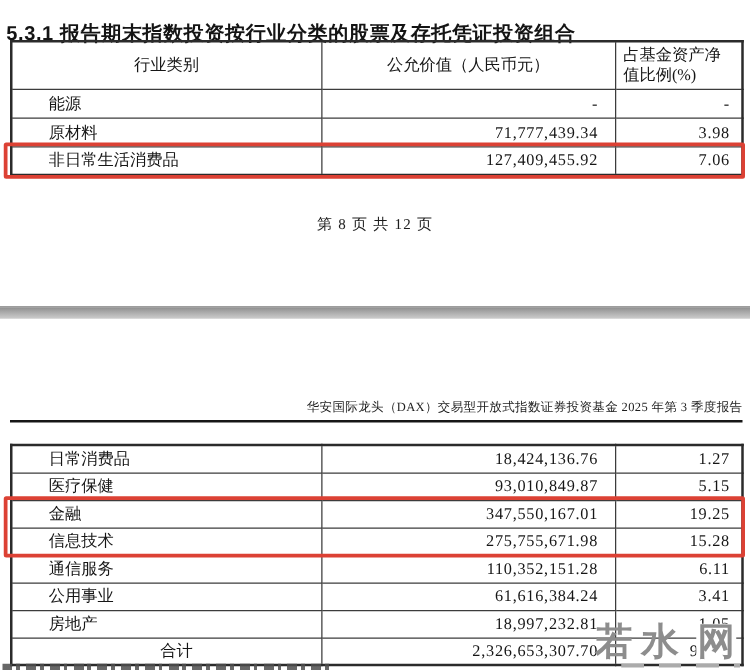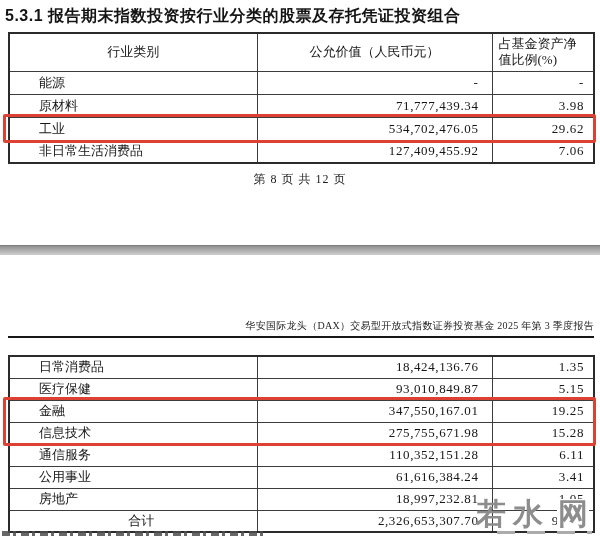--- a/index.html
+++ b/index.html
@@ -9,21 +9,21 @@
     --ink:#161616;
   }
   *{margin:0;padding:0;box-sizing:border-box;}
   html,body{background:#ffffff;}
   .page{
     position:relative;width:600px;height:536px;background:#fff;overflow:hidden;
     font-family:"Liberation Serif","DejaVu Serif",serif;color:var(--ink);
   }
   
   .sec-title{
-    position:absolute;left:5px;top:6px;font-size:16px;line-height:19px;
+    position:absolute;left:5px;top:18px;font-size:16px;line-height:19px;
     font-weight:bold;letter-spacing:.5px;color:#141414;
     font-family:"Liberation Sans","DejaVu Sans",sans-serif;white-space:nowrap;
   }
   
   table{
     position:absolute;left:8px;border-collapse:collapse;table-layout:fixed;
     width:585px;font-size:13px;color:var(--ink);
     font-family:"Liberation Serif","DejaVu Serif",serif;
   }
   #t1{top:32px;} #t2{top:355px;}
@@ -105,25 +105,20 @@
     <td class="c-num">-</td>
     <td class="c-num c-ratio">-</td>
   </tr>
 
   <tr>
     <td class="c-ind">原材料</td>
     <td class="c-num">71,777,439.34</td>
     <td class="c-num c-ratio">3.98</td>
   </tr>
 
-  <tr class="hl">
-    <td class="c-ind">工业</td>
-    <td class="c-num">534,702,476.05</td>
-    <td class="c-num c-ratio">29.62</td>
-  </tr>
 
   <tr>
     <td class="c-ind">非日常生活消费品</td>
     <td class="c-num">127,409,455.92</td>
     <td class="c-num c-ratio">7.06</td>
   </tr>
 </tbody>
   </table>
 
   <div class="page-footer">第 8 页 共 12 页</div>
@@ -136,21 +131,21 @@
   <table id="t2">
     <colgroup>
         <col style="width:248px">
         <col style="width:235px">
         <col style="width:102px">
       </colgroup>
     <tbody>
   <tr>
     <td class="c-ind">日常消费品</td>
     <td class="c-num">18,424,136.76</td>
-    <td class="c-num c-ratio">1.35</td>
+    <td class="c-num c-ratio">1.27</td>
   </tr>
 
   <tr>
     <td class="c-ind">医疗保健</td>
     <td class="c-num">93,010,849.87</td>
     <td class="c-num c-ratio">5.15</td>
   </tr>
 
   <tr class="hl">
     <td class="c-ind">金融</td>

